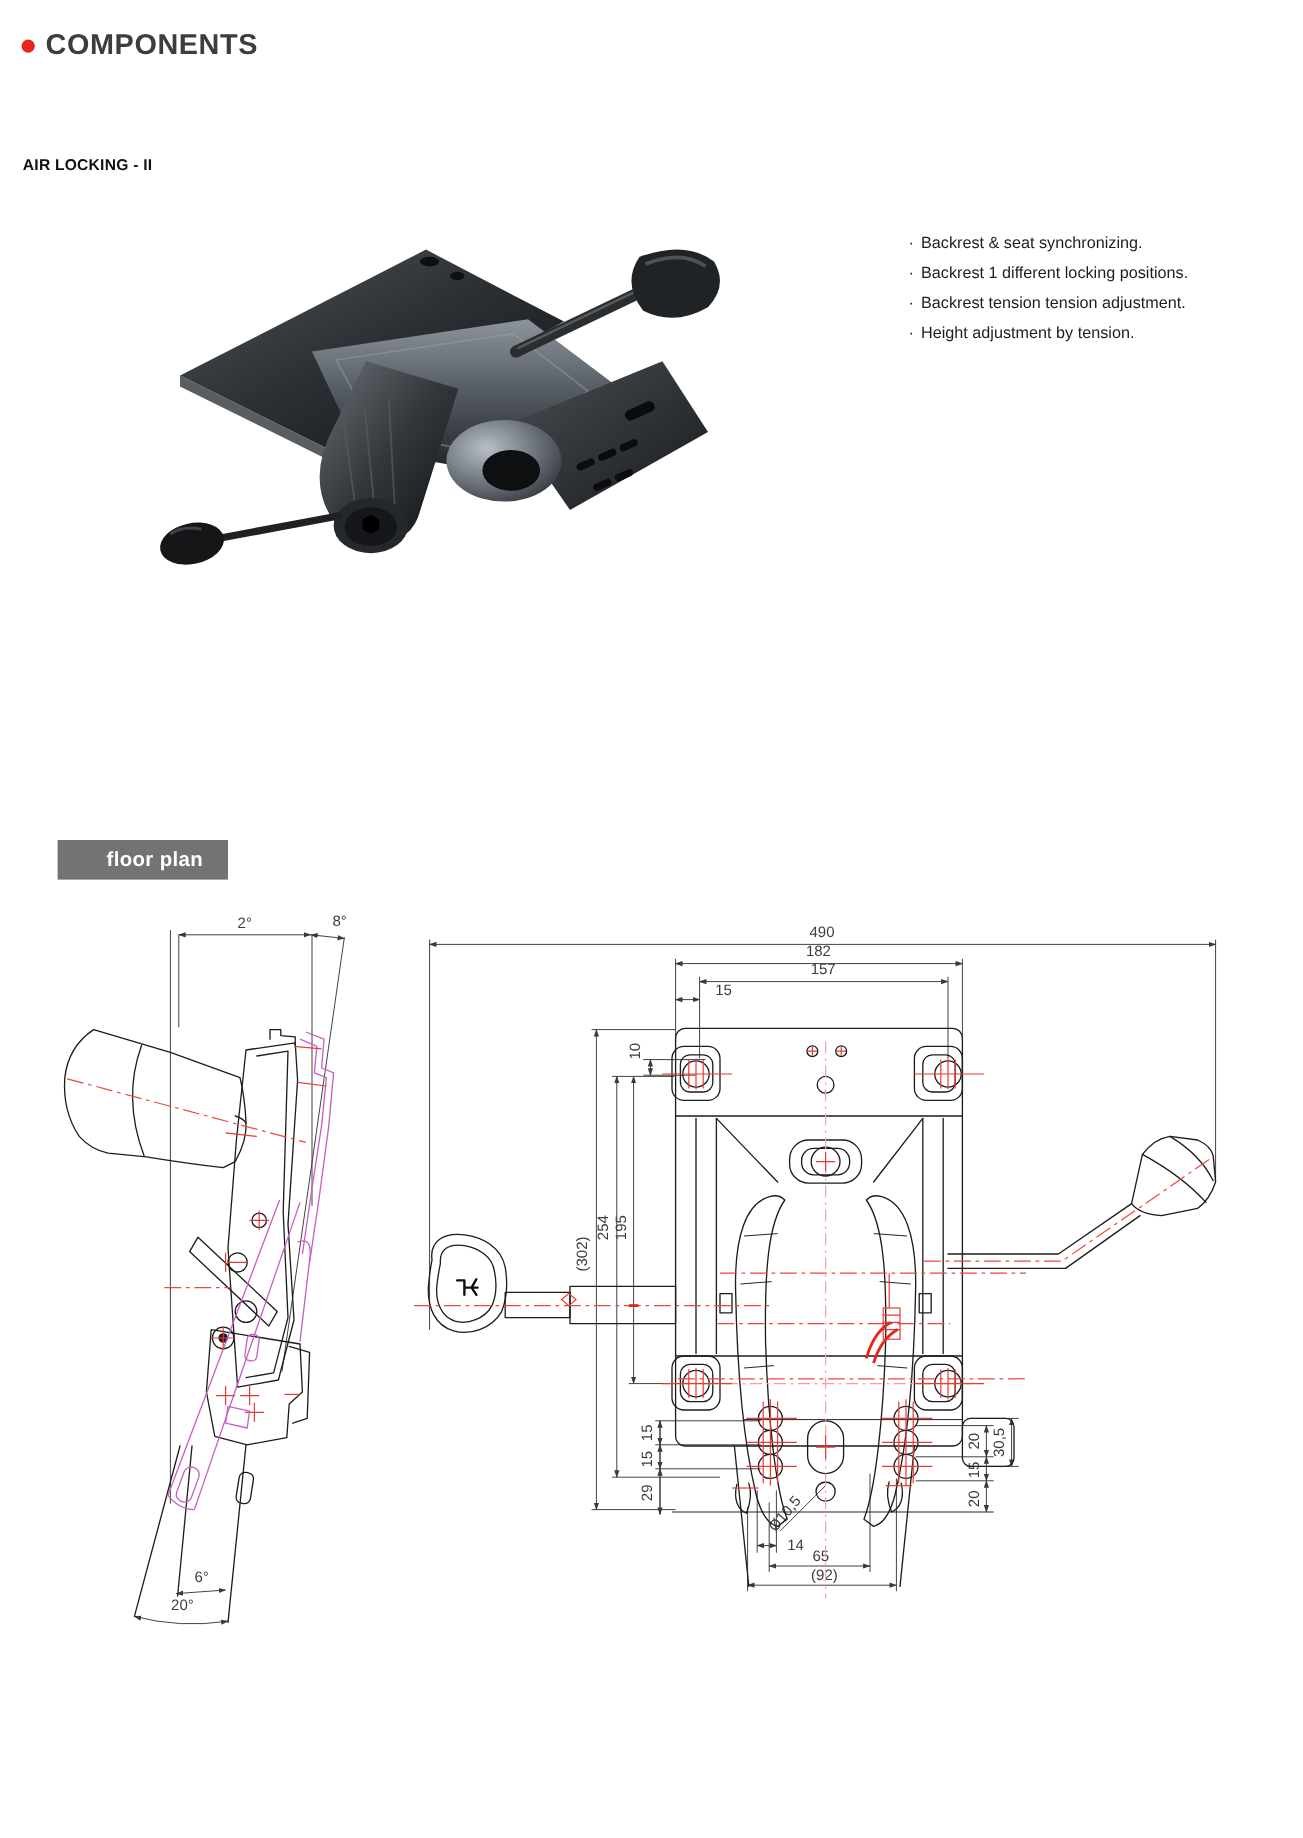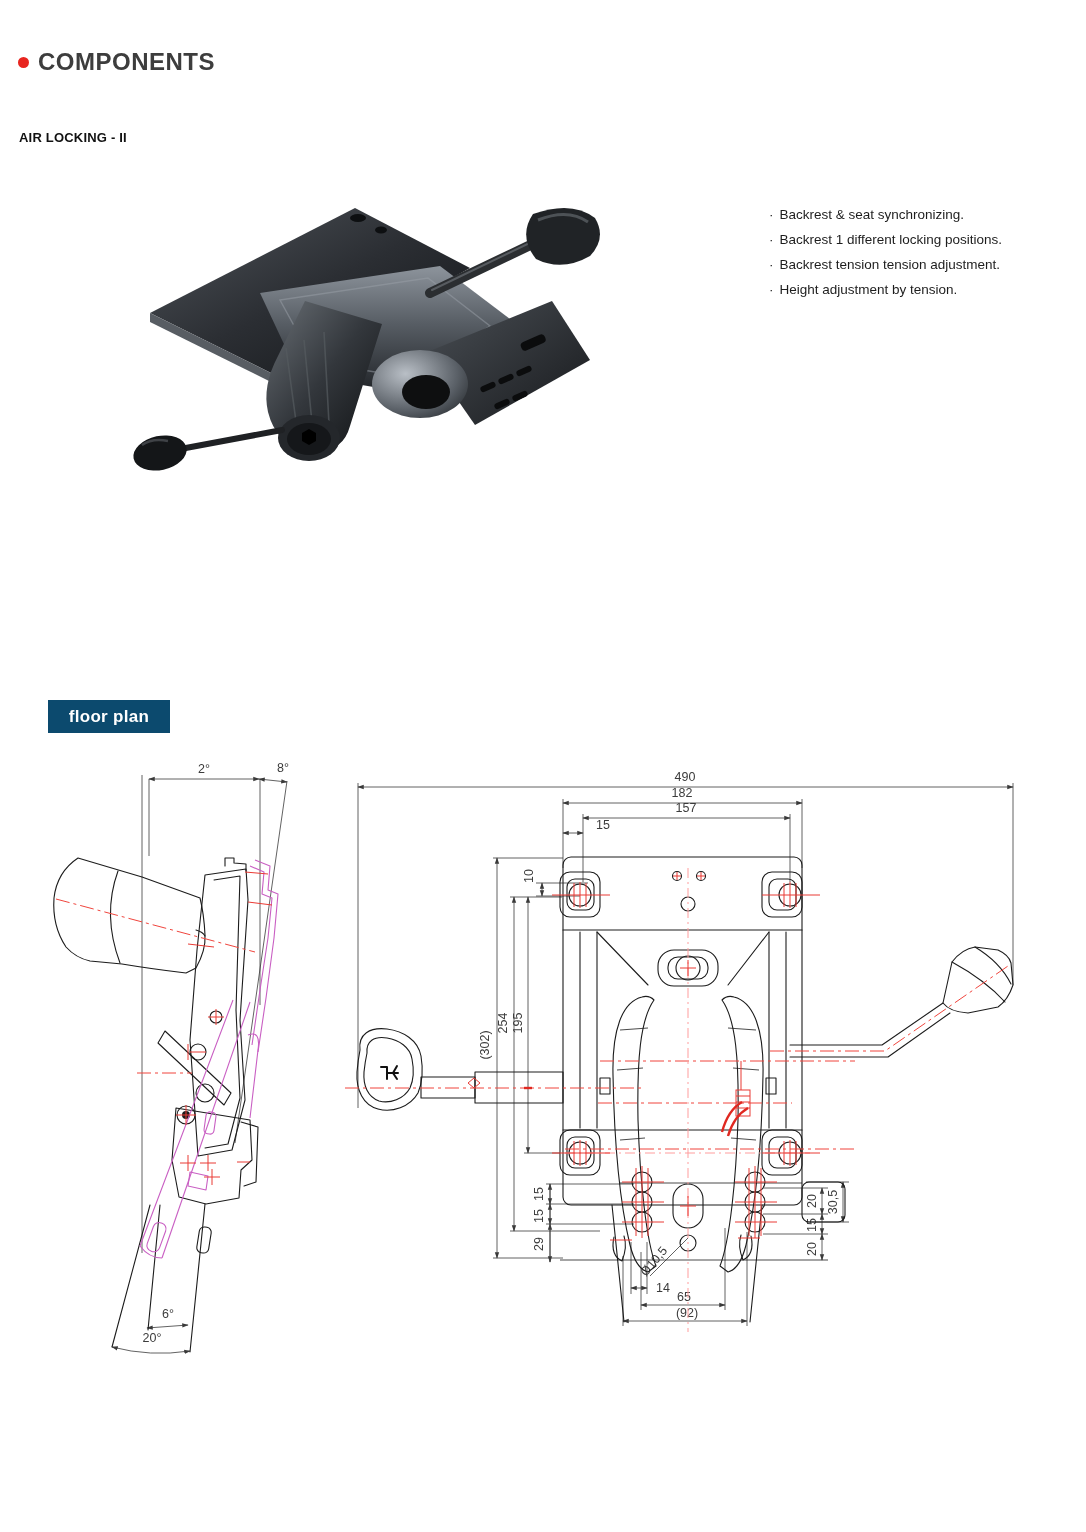--- a/index.html
+++ b/index.html
@@ -1,31 +1,31 @@
 <!DOCTYPE html>
 <html><head>
 <meta charset="utf-8">
 <style>
   html,body{margin:0;padding:0;background:#ffffff;}
   #page{position:relative;width:1086px;height:1532px;background:#fff;overflow:hidden;
         font-family:"Liberation Sans","DejaVu Sans",sans-serif;}
   
-  .hdr{position:absolute;left:18px;top:48px;display:flex;align-items:center;}
+  .hdr{position:absolute;left:18px;top:24px;display:flex;align-items:center;}
   .hdr .dot{width:11px;height:11px;border-radius:50%;background:#e8251f;margin-right:9px;}
   .hdr .t{font-size:24px;font-weight:bold;color:#3d3d3d;letter-spacing:0.5px;}
   .subname{position:absolute;left:19px;top:130px;font-size:13px;font-weight:bold;color:#111;
            letter-spacing:0.2px;}
   
-  .features{position:absolute;left:753px;top:186px;list-style:none;margin:16px;padding:0;}
+  .features{position:absolute;left:753px;top:186px;list-style:none;margin:4px;padding:0;}
   .features li{font-size:13.5px;color:#1d1d1d;line-height:25px;white-space:nowrap;}
   .features li .b{margin-right:6px;}
   
-  .badge{position:absolute;left:48px;top:700px;width:122px;height:33px;background:#0c4a6e;
+  .badge{position:absolute;left:48px;top:700px;width:122px;height:33px;background:#737373;
          color:#fff;font-size:17px;font-weight:bold;display:flex;align-items:center;
-         justify-content:center;letter-spacing:0.3px;}
+         justify-content:center;letter-spacing:0.3px;padding-left:20px;}
   
   svg{position:absolute;overflow:visible;}
   .ln{stroke:#1c1c1c;stroke-width:1.1;fill:none;stroke-linejoin:round;stroke-linecap:round;}
   .thin{stroke:#1c1c1c;stroke-width:0.8;fill:none;}
   .dim{stroke:#3a3a3a;stroke-width:0.8;fill:none;}
   .red{stroke:#e93a34;stroke-width:1;fill:none;}
   .redthick{stroke:#e02820;stroke-width:2.4;fill:none;}
   .cl{stroke:#f0453d;stroke-width:1;fill:none;stroke-dasharray:14 4 3 4;}
   .pk{stroke:#ff9d9d;stroke-width:1;fill:none;stroke-dasharray:10 4 2 4;}
   .mg{stroke:#c95fc3;stroke-width:1.1;fill:none;stroke-linejoin:round;}

